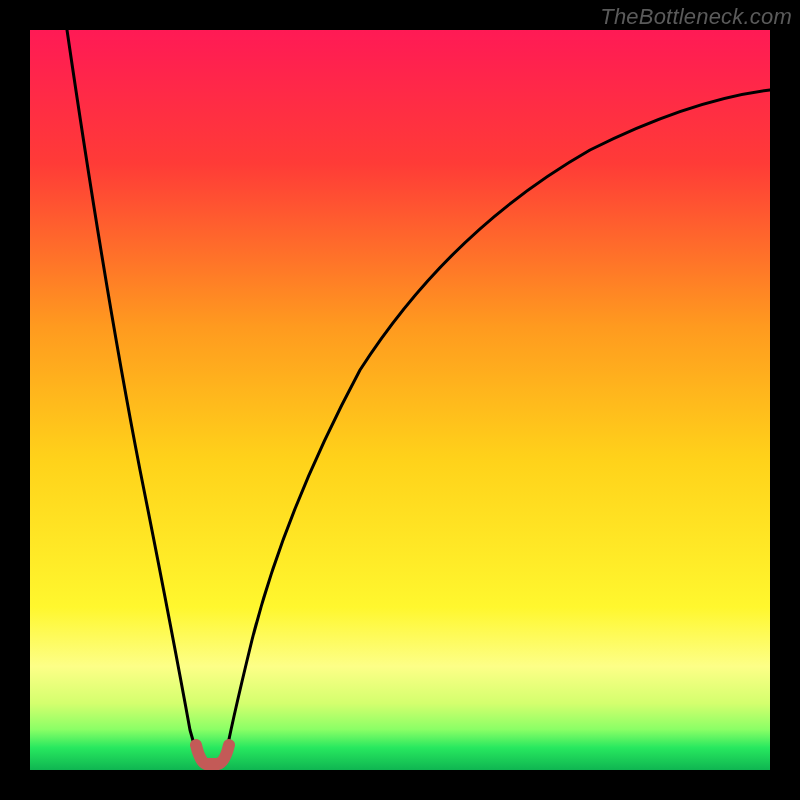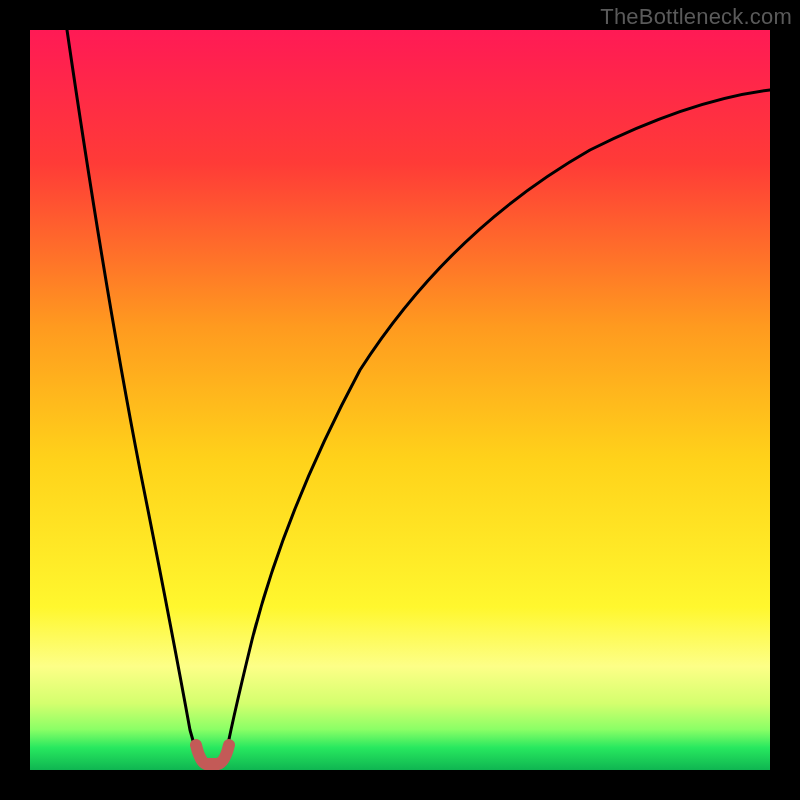--- a/index.html
+++ b/index.html
@@ -10,20 +10,21 @@
     background: #000;
     overflow: hidden;
   }
   .frame {
     position: absolute;
     left: 0;
     top: 0;
     width: 800px;
     height: 800px;
     background: #000;
+    font-style: italic;
   }
   .plot {
     position: absolute;
     left: 30px;
     top: 30px;
     width: 740px;
     height: 740px;
   }
   .gradient {
     position: absolute;

